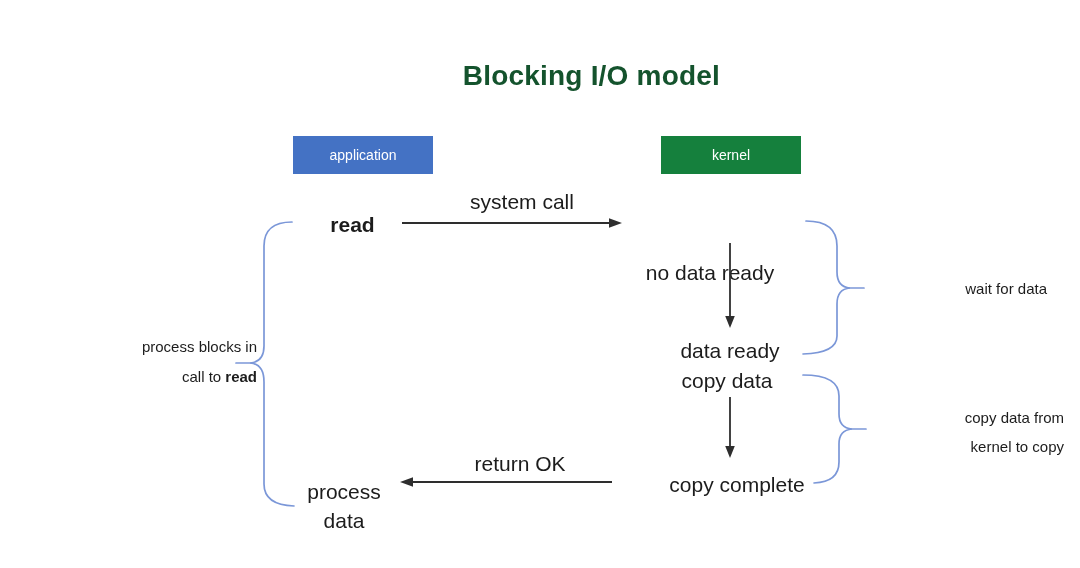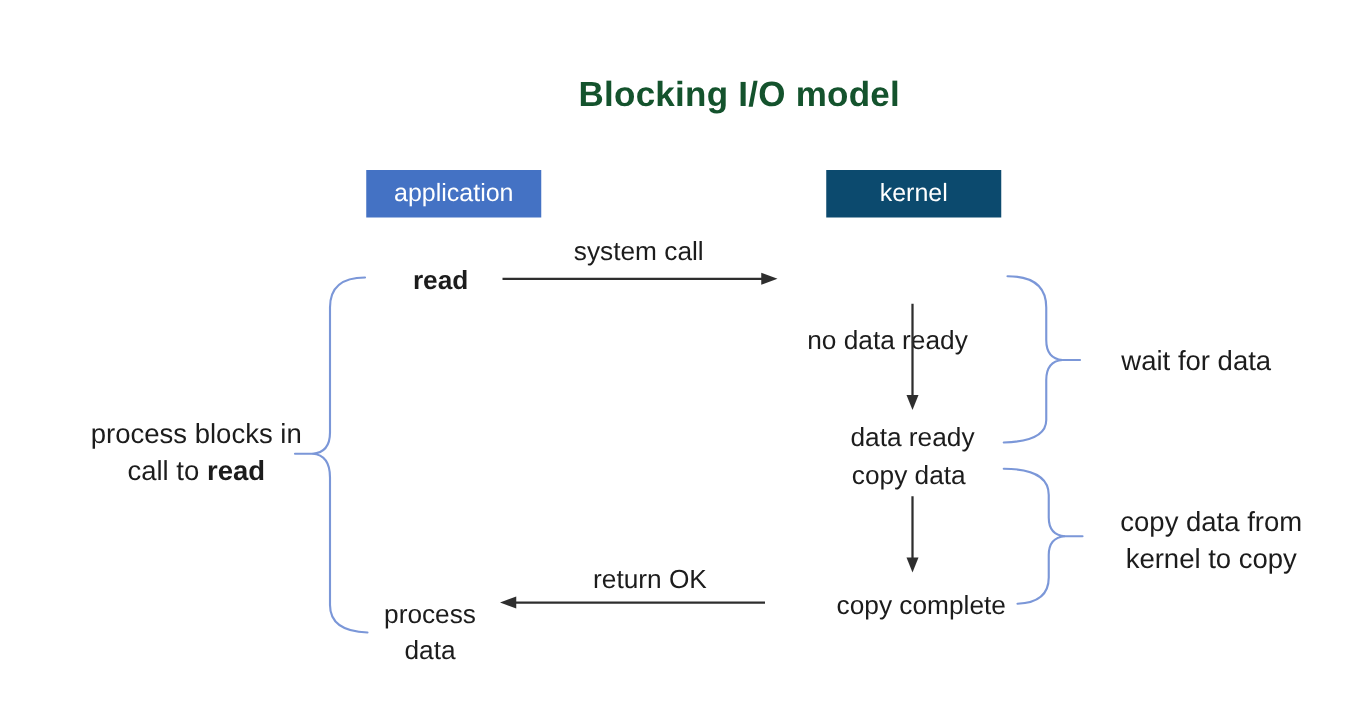--- a/index.html
+++ b/index.html
@@ -12,59 +12,59 @@
     overflow:hidden;
   }
   .abs{position:absolute;}
   .title{
     font-size:28px;font-weight:bold;color:#14532d;
     text-align:right;letter-spacing:0.2px;
   }
   .col-box{
     height:38px;width:140px;
     display:flex;align-items:center;justify-content:center;
-    color:#ffffff;font-size:20px;
+    color:#ffffff;font-size:14px;
   }
   .node{
     font-size:21px;text-align:center;line-height:29px;
   }
   .edge-label{
     font-size:21px;text-align:center;
   }
   .side-label{
-    font-size:22px;line-height:30px;text-align:center;
+    font-size:15px;line-height:30px;text-align:right;
   }
   .bold{font-weight:bold;}
   svg.overlay{position:absolute;left:0;top:0;pointer-events:none;}
 </style>
 </head>
 <body>
 
 <div class="abs title" style="left:390px;top:60px;width:330px;">Blocking I/O model</div>
 
 <div class="abs col-box" style="left:293px;top:136px;background:#4472C4;">
   <span>application</span>
 </div>
-<div class="abs col-box" style="left:661px;top:136px;background:#0c4a6e;">
+<div class="abs col-box" style="left:661px;top:136px;background:#15803d;">
   <span>kernel</span>
 </div>
 
 <div class="abs node bold" style="left:305px;top:210px;width:95px;">read</div>
 
 <div class="abs node" style="left:294px;top:477px;width:100px;">
   <div>process</div>
   <div>data</div>
 </div>
 
 <div class="abs node" style="left:640px;top:210px;width:140px;margin-top:48px;">no data ready</div>
 <div class="abs node" style="left:655px;top:336px;width:150px;">data ready</div>
 <div class="abs node" style="left:652px;top:366px;width:150px;">copy data</div>
 <div class="abs node" style="left:655px;top:470px;width:164px;">copy complete</div>
 
-<div class="abs edge-label" style="left:431px;top:190px;width:160px;">system call</div>
+<div class="abs edge-label" style="left:442px;top:190px;width:160px;">system call</div>
 <div class="abs edge-label" style="left:440px;top:452px;width:160px;">return OK</div>
 
 <div class="abs side-label" style="left:57px;top:332px;width:200px;">
   <div>process blocks in</div>
   <div><span>call to </span><span class="bold">read</span></div>
 </div>
 
 <div class="abs side-label" style="left:867px;top:274px;width:180px;">wait for data</div>
 
 <div class="abs side-label" style="left:874px;top:403px;width:190px;line-height:29px;">

